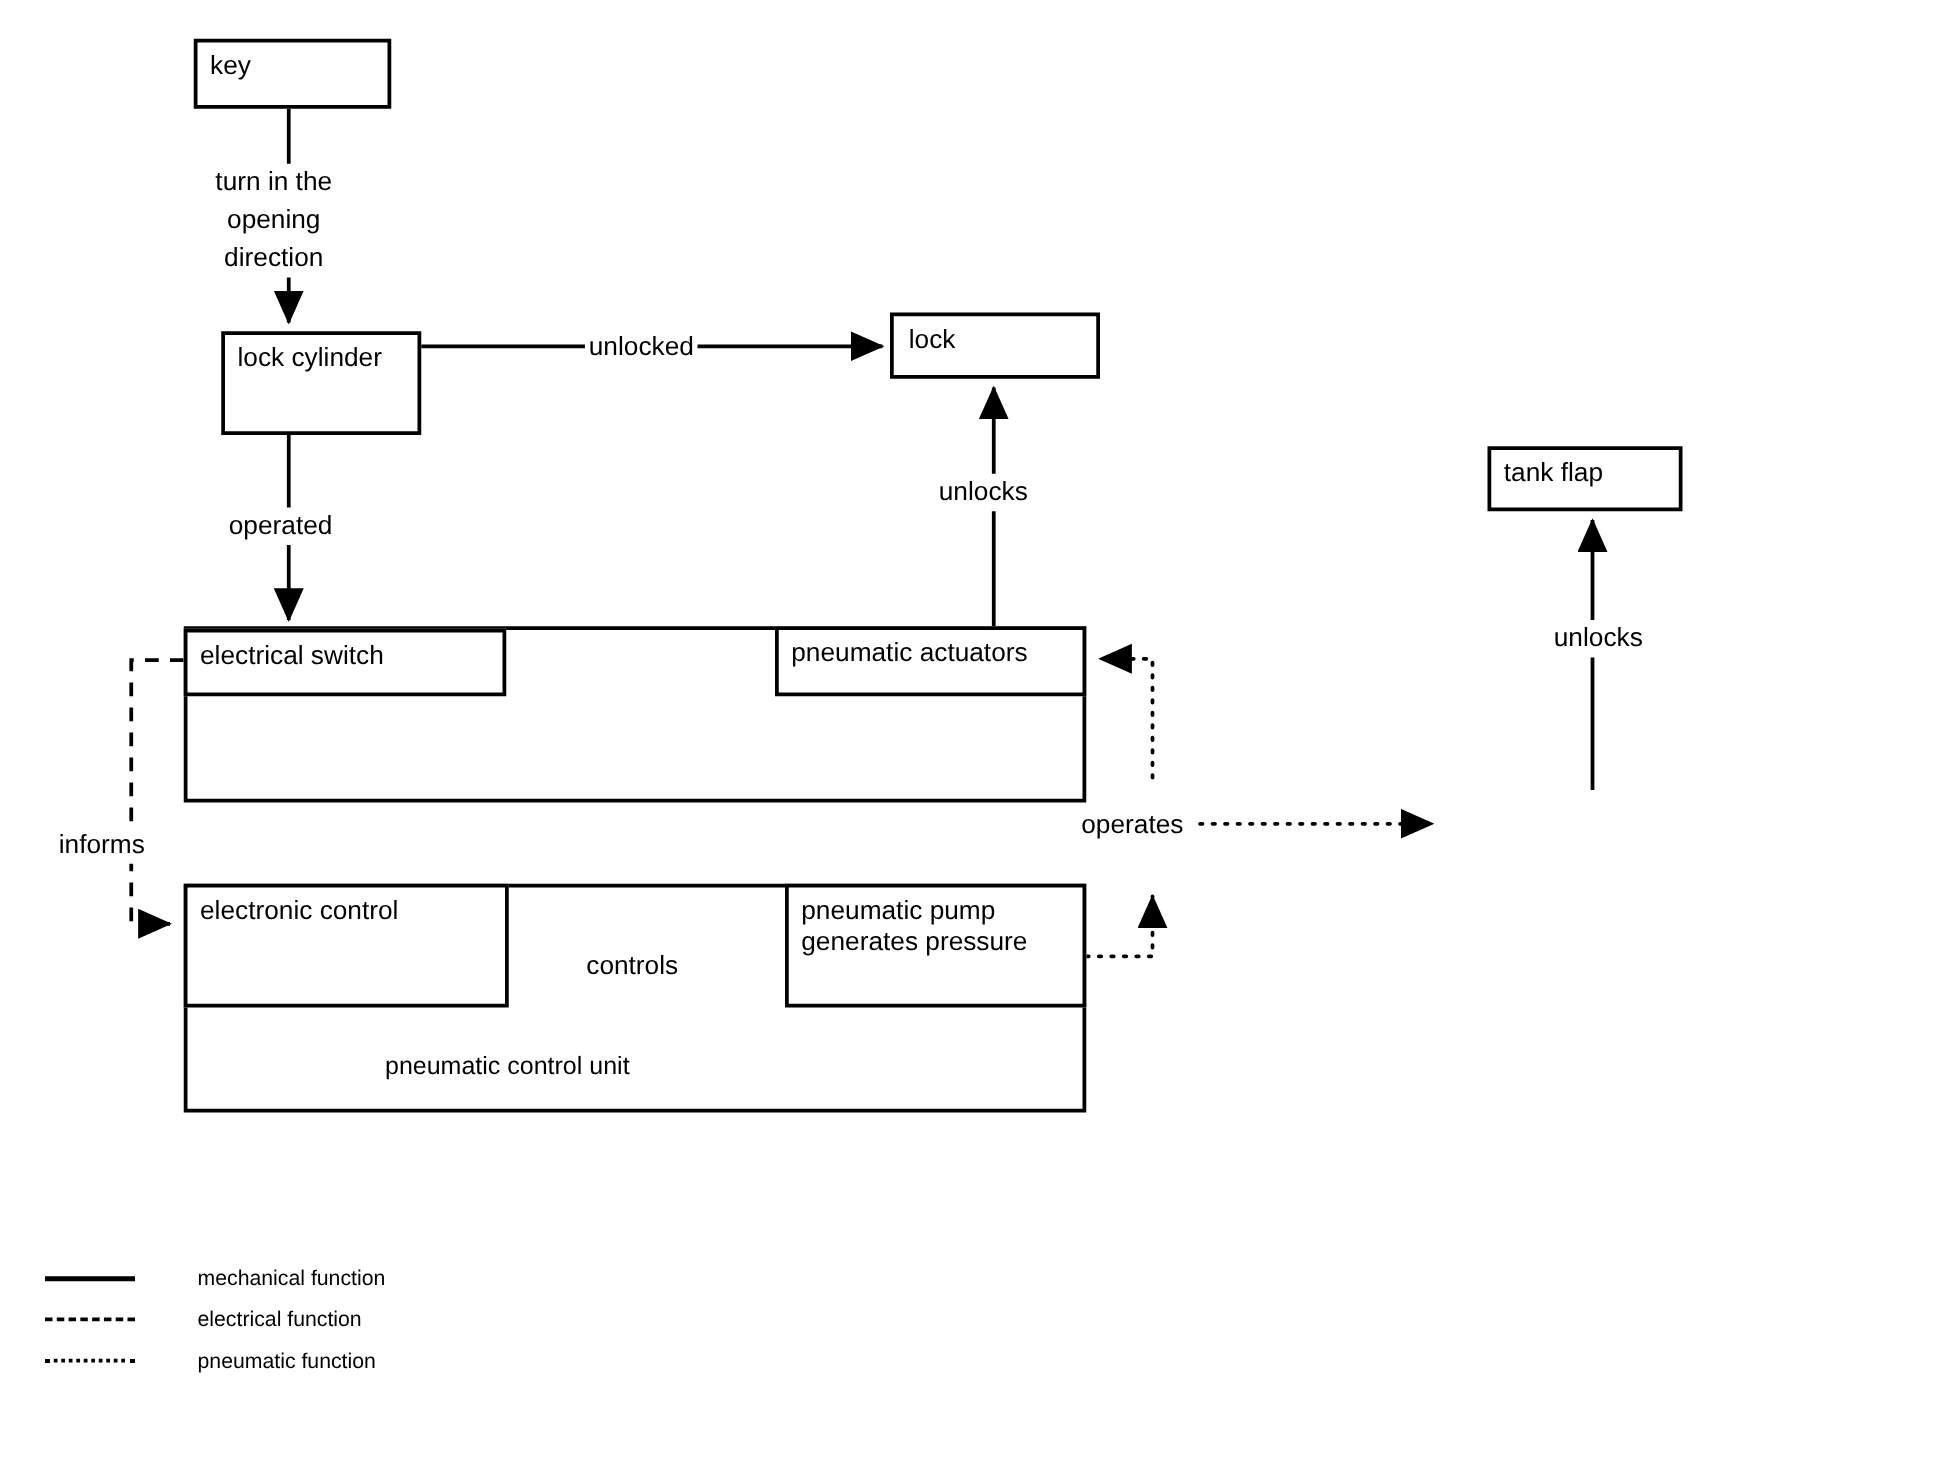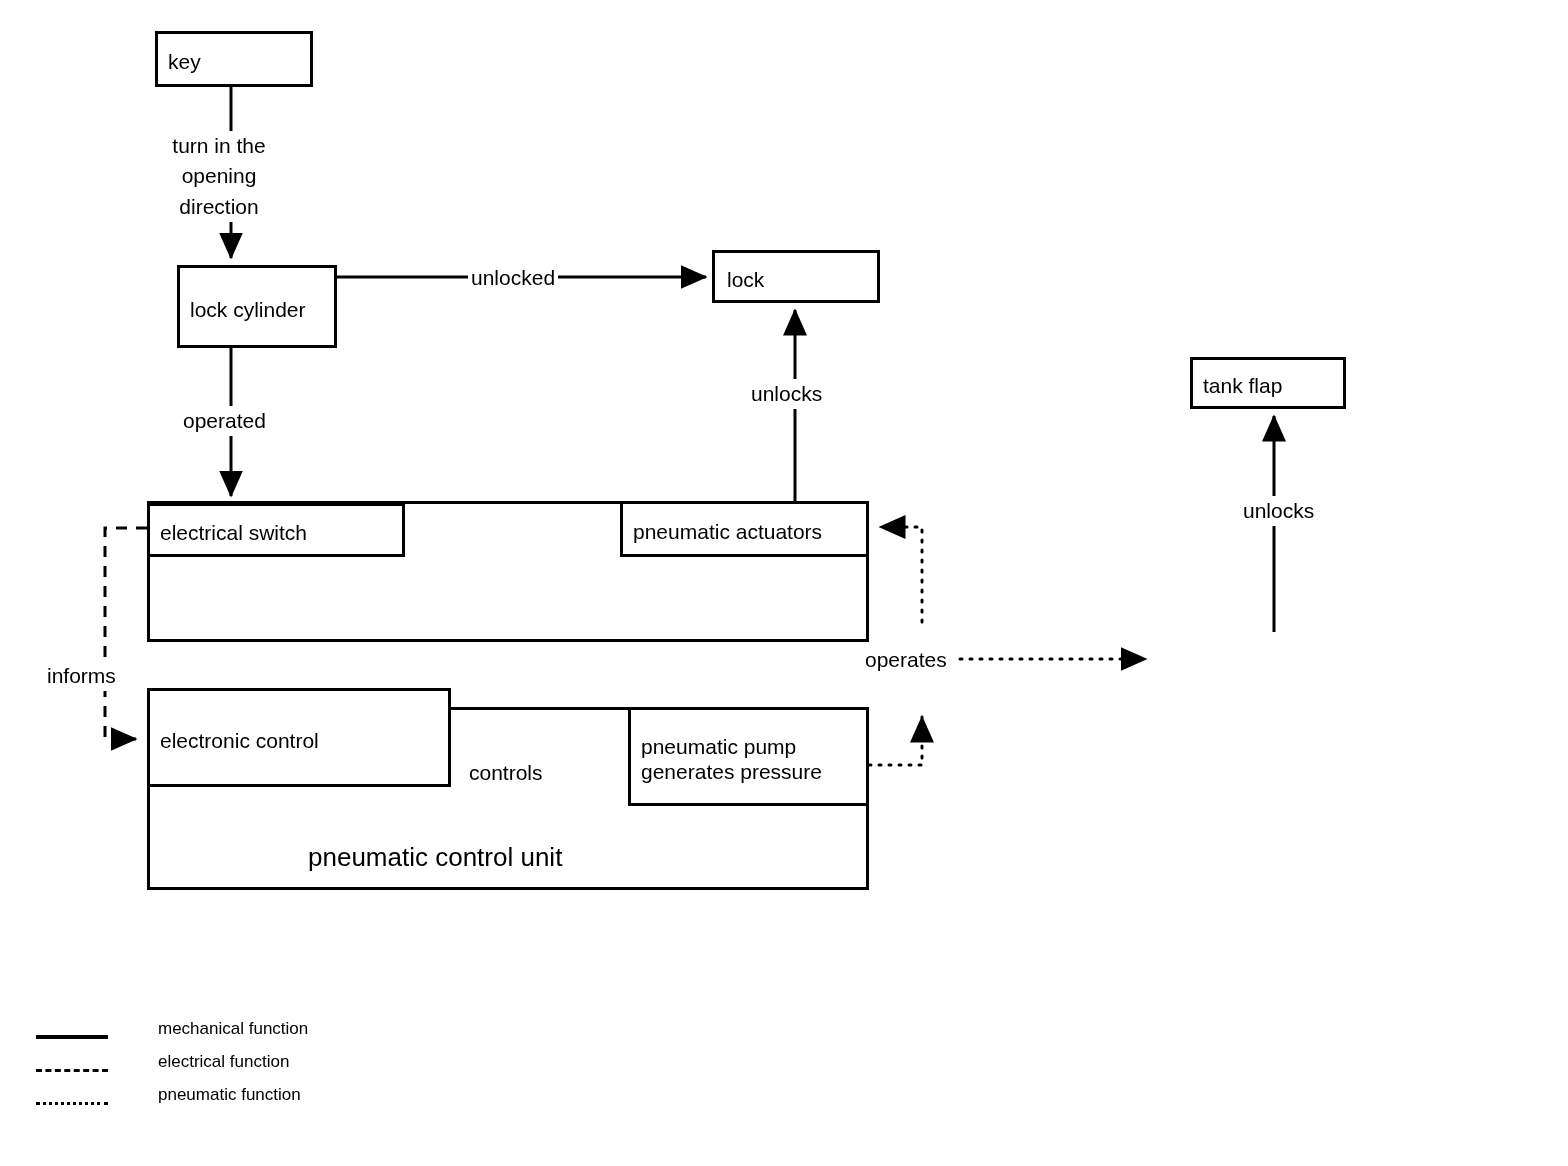--- a/index.html
+++ b/index.html
@@ -20,33 +20,33 @@
   }
   .box {
     position: absolute;
     border: 3px solid #000;
     background: #fff;
     box-sizing: border-box;
     font-size: 21px;
     line-height: 1.18;
     color: #000;
     display: flex;
-    align-items: center;
+    align-items: flex-start;
     padding: 7px 0 0 10px;
     white-space: pre-line;
   }
   .container-box {
     position: absolute;
     border: 3px solid #000;
     background: #fff;
     box-sizing: border-box;
   }
   .unit-label {
     position: absolute;
-    font-size: 26px;
+    font-size: 20px;
     color: #000;
     white-space: nowrap;
   }
   .edge-label {
     position: absolute;
     font-size: 21px;
     line-height: 1.45;
     color: #000;
     background: #fff;
     white-space: pre-line;
@@ -62,21 +62,21 @@
     overflow: visible;
   }
   .legend {
     position: absolute;
     left: 36px;
     top: 1006px;
     width: 420px;
   }
   .legend-row {
     display: flex;
-    align-items: flex-end;
+    align-items: center;
     height: 33px;
   }
   .legend-swatch {
     width: 72px;
     height: 0;
     border-top-color: #000;
     margin-right: 50px;
     flex: 0 0 72px;
   }
   .legend-swatch.solid  { border-top: 4px solid #000; }
@@ -157,21 +157,21 @@
   </div>
 
   <div class="box" style="left:620px; top:501px; width:249px; height:56px;">
     <span>pneumatic actuators</span>
   </div>
 
   <div class="box" style="left:147px; top:503px; width:258px; height:54px;">
     <span>electrical switch</span>
   </div>
 
-  <div class="box" style="left:147px; top:688px; width:304px; height:99px;">
+  <div class="box" style="left:147px; top:707px; width:260px; height:99px;">
     <span>electronic control</span>
   </div>
 
   <div class="box" style="left:628px; top:707px; width:241px; height:99px;">
     <span>pneumatic pump
 generates pressure</span>
   </div>
 
   <div class="unit-label" style="left:308px; top:842px;">pneumatic control unit</div>
 

